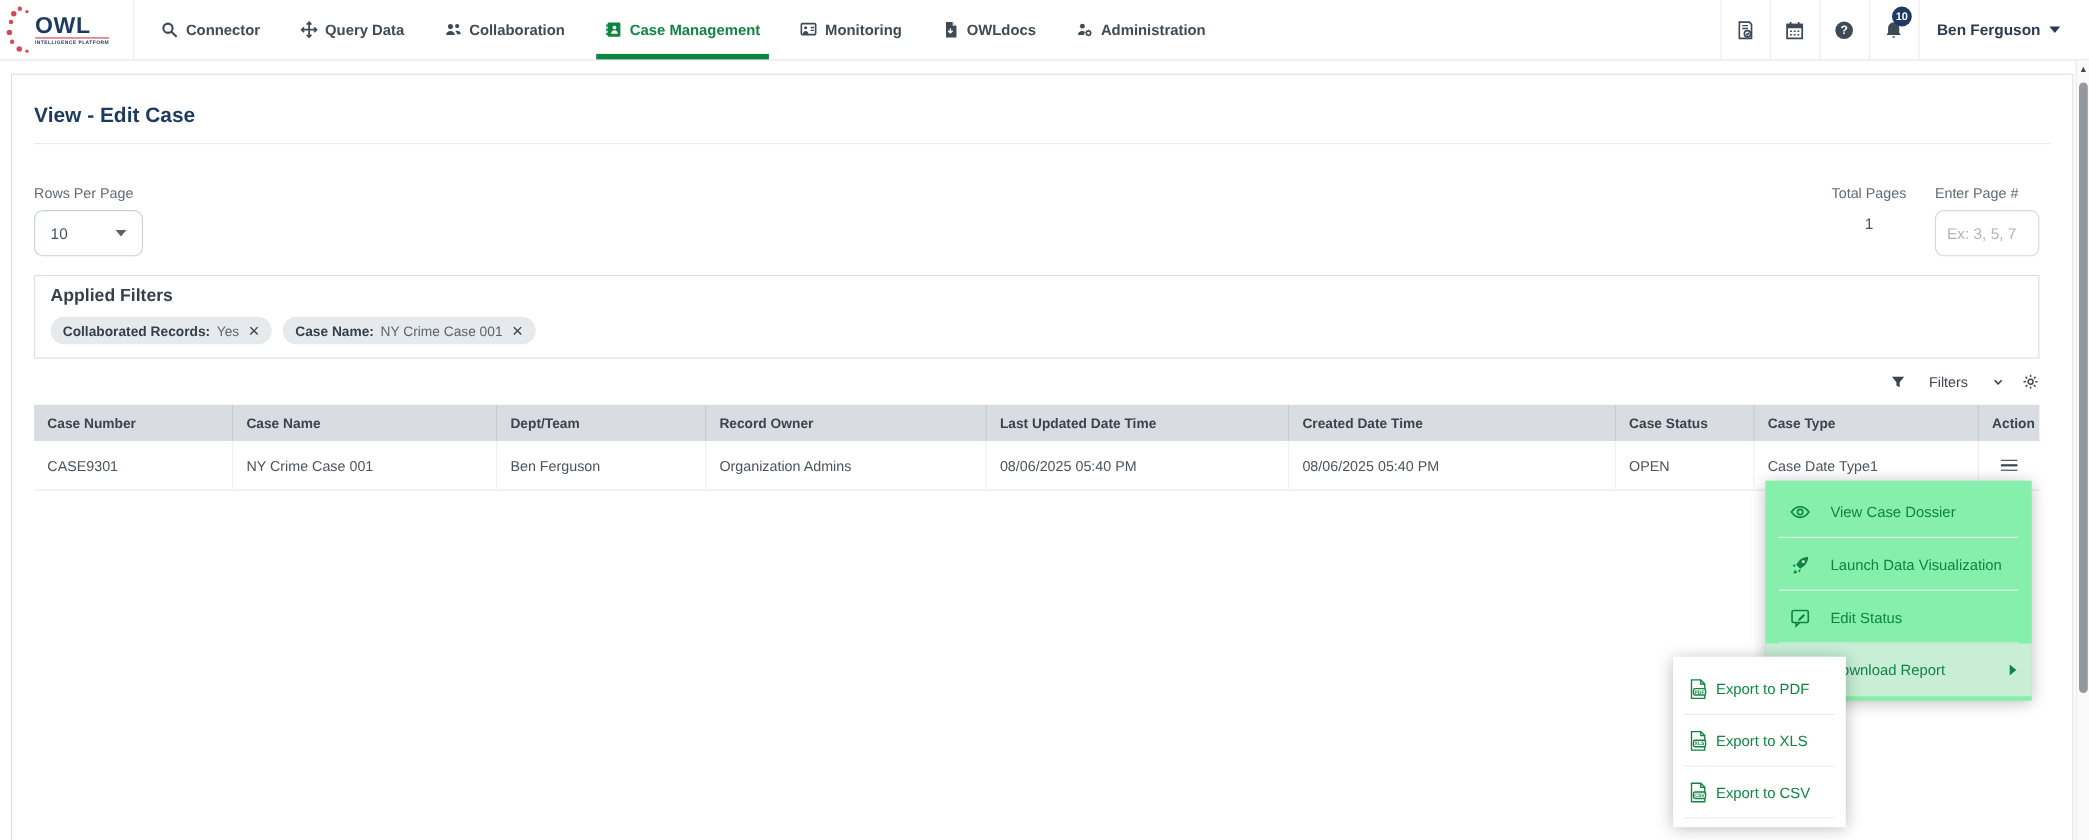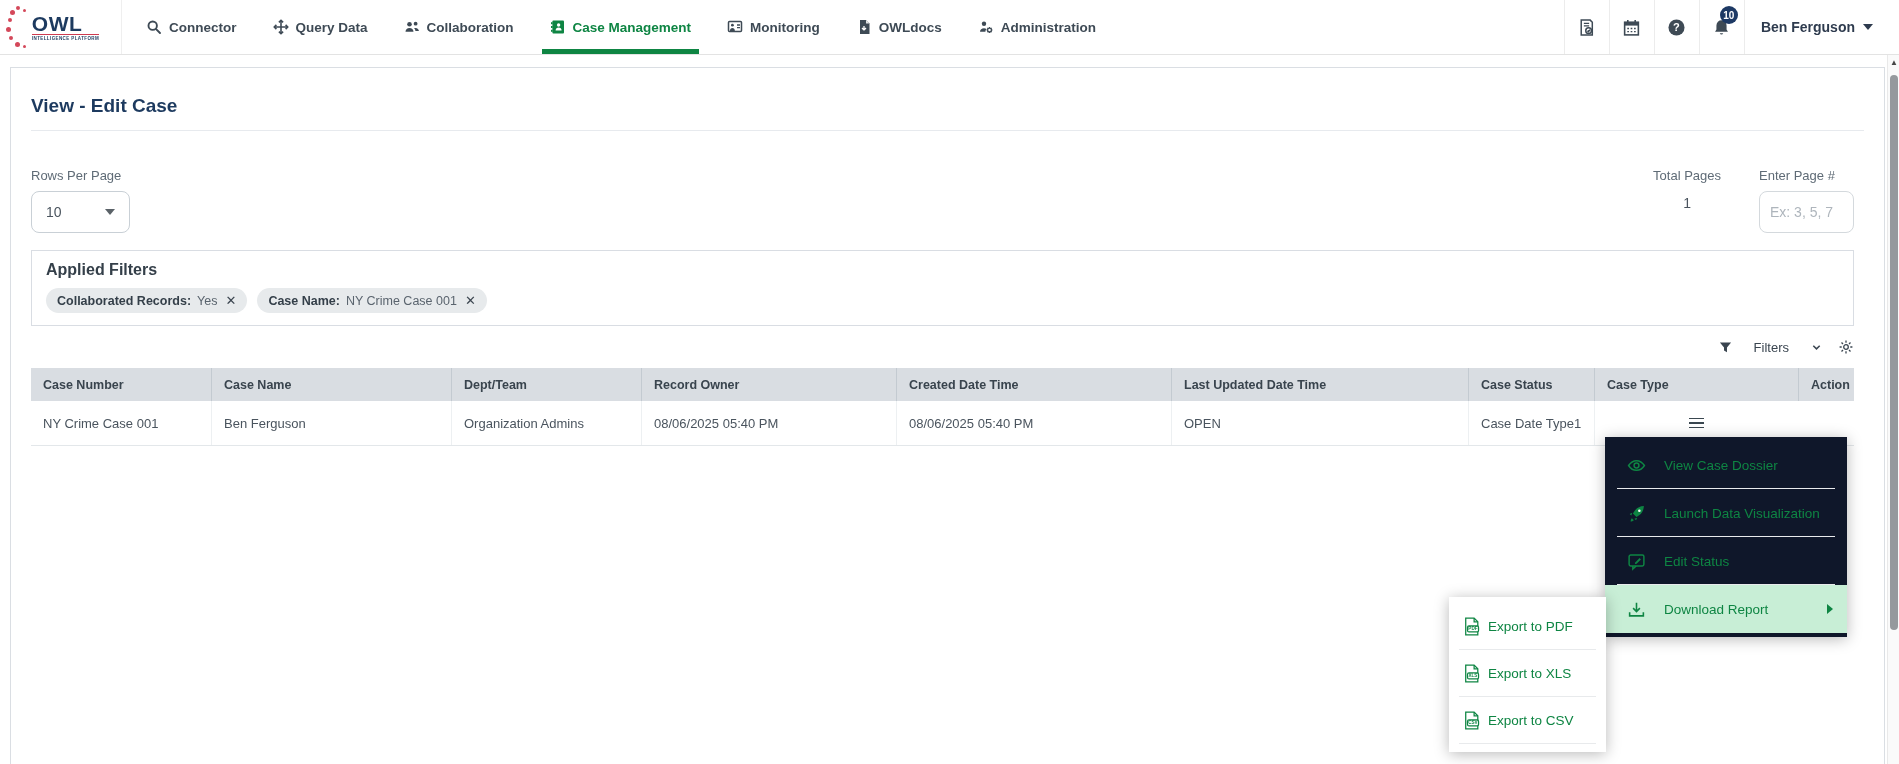--- a/index.html
+++ b/index.html
@@ -32,21 +32,21 @@
   .panel { position:absolute; left:10px; top:67px; width:1875px; bottom:-2px; background:#fff;
     border:1px solid #dadee3; padding:0 20px; }
   .page-title { margin-top:27px; font-size:19px; font-weight:bold; color:#1d3a5f; }
   .title-divider { margin-top:13px; border-bottom:1px solid #e7eaee; }
 
   .pag-row { margin-top:37px; display:flex; justify-content:space-between; align-items:flex-start; width:1823px; }
   .field-label { font-size:13px; color:#5f6b76; margin-bottom:8px; }
   .select-box { width:99px; height:42px; border:1px solid #c9d0d6; border-radius:8px; display:flex;
     align-items:center; justify-content:space-between; padding:0 14px; font-size:14px; color:#4a545e; cursor:pointer; background:#fff;}
   .sel-caret { width:0; height:0; border-left:5px solid transparent; border-right:5px solid transparent; border-top:6px solid #5a6268; }
-  .pag-right { display:flex; gap:38px; }
+  .pag-right { display:flex; gap:26px; }
   .total-pages { text-align:center; }
   .total-val { font-size:14px; color:#4a545e; margin-top:12px; }
   .page-input { width:95px; height:42px; border:1px solid #d4d9dd; border-radius:8px; padding:0 10px;
     font-size:14px; color:#4a545e; font-family:"Liberation Sans",sans-serif; outline:none;}
   .page-input::placeholder { color:#aeb5bc; }
 
   .filter-box { margin-top:17px; width:1823px; border:1px solid #d9dde3; padding:10px 14px 12px 14px; }
   .filter-heading { font-size:16px; font-weight:bold; color:#343f49; }
   .chips { display:flex; gap:10px; margin-top:9px; }
   .chip { background:#e7eaec; border-radius:13px; height:25px; display:flex; align-items:center; gap:6px;
@@ -67,30 +67,30 @@
   .th { font-size:12.5px; font-weight:bold; color:#39444e; padding-left:12px; border-left:1px solid #c3cad1; height:100%; display:flex; align-items:center; cursor:pointer;}
   .th:first-child { border-left:none; }
   .tbl-row { height:45px; align-items:center; border-bottom:1px solid #e3e7ea; background:#fff;}
   .td { font-size:13px; color:#4a545e; padding-left:12px; border-left:1px solid #edf0f2; height:100%; display:flex; align-items:center; overflow:hidden; white-space:nowrap;}
   .td:first-child { border-left:none; }
   .td.action { justify-content:center; padding-left:0; cursor:pointer;}
   .hamburger { display:flex; flex-direction:column; gap:3px; }
   .hamburger i { display:block; width:15px; height:1.6px; background:#3a4750; }
 
   
-  .menu { position:absolute; left:1605px; top:437px; width:242px; background:#0f172a; z-index:20;
+  .menu { position:absolute; left:1605px; top:437px; width:242px; background:#86efac; z-index:20;
     box-shadow:0 2px 14px rgba(0,0,0,.28); padding:4px 0; }
   .menu-item { height:48px; display:flex; align-items:center; gap:18px; padding:0 14px 0 22px;
     font-size:13.5px; color:#0e8543; cursor:pointer; position:relative; }
   .menu-item svg { width:19px; height:19px; flex:none; color:#0e8543;}
   .menu-item:not(:last-child)::after { content:""; position:absolute; left:12px; right:12px; bottom:0; border-bottom:1px solid #e8eaec;}
   .menu-item.highlight { background:#c8eed6; }
   .submenu-arrow { margin-left:auto; width:0; height:0; border-top:5px solid transparent; border-bottom:5px solid transparent; border-left:6px solid #0e8543; }
 
-  .submenu { position:absolute; left:1449px; top:597px; width:157px; background:#fff; z-index:21;
+  .submenu { position:absolute; left:1521px; top:597px; width:157px; background:#fff; z-index:21;
     box-shadow:0 2px 14px rgba(0,0,0,.28); padding:6px 0 8px 0; }
   .submenu-item { height:47px; display:flex; align-items:center; gap:6px; padding:0 8px 0 12px;
     font-size:13.5px; color:#0e8543; cursor:pointer; position:relative; white-space:nowrap;}
   .submenu-item svg { width:21px; height:21px; flex:none; color:#0e8543;}
   .submenu-item::after { content:""; position:absolute; left:10px; right:10px; bottom:0; border-bottom:1px solid #e8eaec;}
 
   
   .scrollbar { position:absolute; right:0; top:55px; bottom:0; width:12px; background:#fafafa; border-left:1px solid #e9e9e9; z-index:30;}
   .scroll-arrow { position:absolute; top:3px; left:0; width:12px; text-align:center; font-size:8px; color:#474747; cursor:pointer;}
   .scroll-thumb { position:absolute; top:20px; left:2px; width:8px; height:555px; background:#95999d; border-radius:4px; cursor:pointer;}
@@ -271,27 +271,28 @@
         </svg>
     </div>
   </div>
 
   <section class="tbl">
     <div class="tbl-header">
       <div class="th">Case Number</div>
       <div class="th">Case Name</div>
       <div class="th">Dept/Team</div>
       <div class="th">Record Owner</div>
+      <div class="th">Last Updated Date Time</div>
       <div class="th">Created Date Time</div>
-      <div class="th">Last Updated Date Time</div>
       <div class="th">Case Status</div>
       <div class="th">Case Type</div>
       <div class="th">Action</div>
     </div>
     <div class="tbl-row">
+      <div class="td">CASE9301</div>
       <div class="td">NY Crime Case 001</div>
       <div class="td">Ben Ferguson</div>
       <div class="td">Organization Admins</div>
       <div class="td">08/06/2025 05:40 PM</div>
       <div class="td">08/06/2025 05:40 PM</div>
       <div class="td">OPEN</div>
       <div class="td">Case Date Type1</div>
       <div class="td action">
         <span class="hamburger">
             <i></i>

